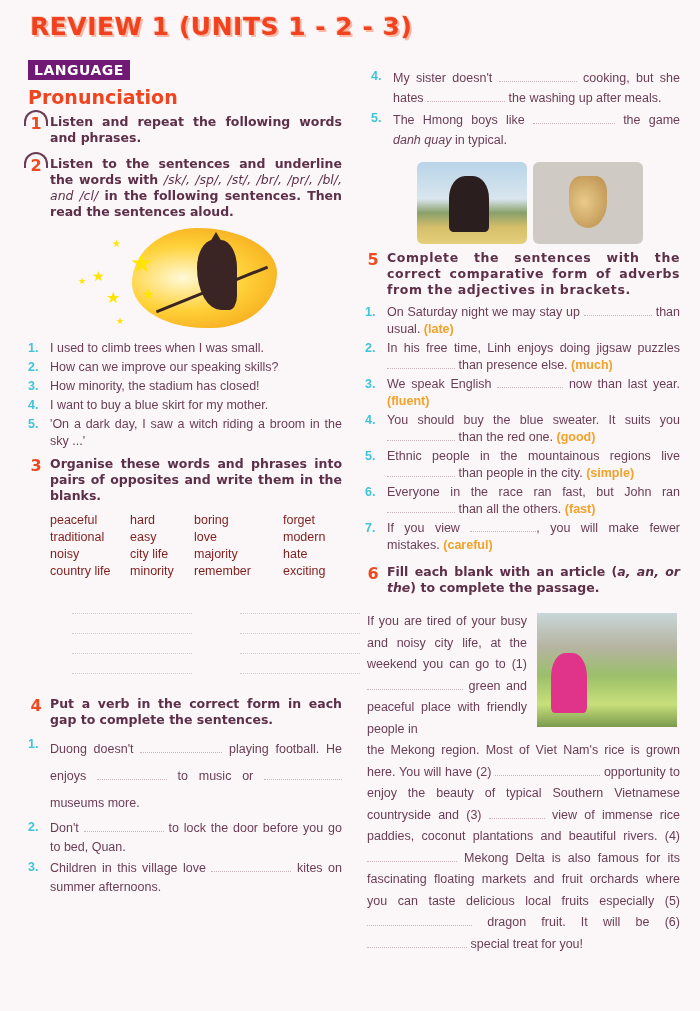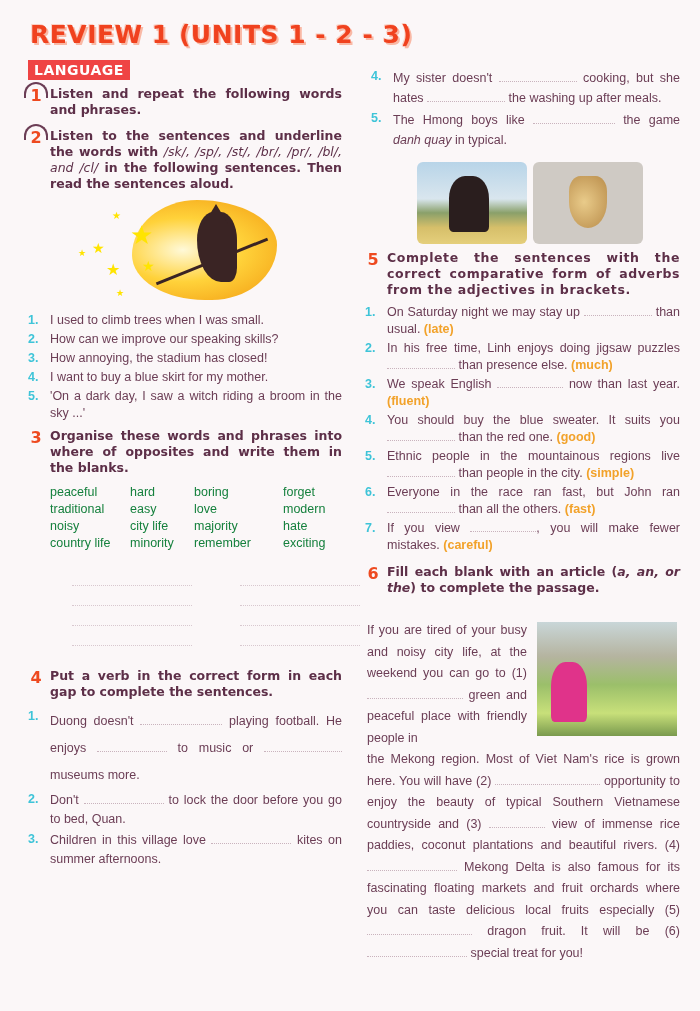--- a/index.html
+++ b/index.html
@@ -5,31 +5,31 @@
   * { box-sizing: border-box; margin: 0; padding: 0; }
   html, body { width: 700px; height: 1011px; overflow: hidden; }
   body {
     background: #fbf7f8;
     font-family: "Liberation Sans", sans-serif;
     color: #6b3d55;
     position: relative;
     font-size: 13px;
   }
   .page-title {
-    position: absolute; left: 30px; top: 20px;
+    position: absolute; left: 30px; top: 12px;
     font-family: "DejaVu Sans", sans-serif;
     font-weight: 900; font-size: 25px; color: #f0421f;
     letter-spacing: 0.5px;
     text-shadow: 2px 2px 0 #f9b9a6, -1px -1px 0 #fbd0c4;
   }
   .col-left { position: absolute; left: 22px; top: 60px; width: 320px; }
   .col-right { position: absolute; left: 365px; top: 68px; width: 315px; }
 
   .lang-badge {
-    display: inline-block; background: #ef4444; color: #fff;
+    display: inline-block; background: #701a75; color: #fff;
     font-family: "DejaVu Sans", sans-serif; font-weight: 900;
     font-size: 14px; padding: 2px 6px; margin-left: 6px; letter-spacing: 0.5px;
   }
   .section-h {
     color: #f0441f; font-weight: bold; font-size: 19px;
     font-family: "DejaVu Sans", sans-serif; margin: 6px 0 6px 6px;
   }
   .ex-head { display: flex; align-items: flex-start; margin-top: 6px; }
   .ex-num {
     width: 28px; flex: 0 0 28px; color: #ee4a20; font-weight: 900;
@@ -40,21 +40,21 @@
     border: 2px solid #6b3d55; border-bottom: none; border-radius: 12px 12px 0 0;
   }
   .ex-text {
     font-weight: bold; color: #5d2f48; font-size: 12.5px; line-height: 16px;
     font-family: "DejaVu Sans", sans-serif; text-align: justify;
   }
   .ex-text i { font-weight: normal; font-style: italic; }
   .wordgrid { display: grid; grid-template-columns: 153px 150px; margin-left: 28px; margin-top: 2px; row-gap: 0; }
   .wordgrid span { color: #e8633e; font-size: 13px; line-height: 18px; }
   .vocab-grid { display: grid; grid-template-columns: 80px 64px 89px 80px; margin-left: 28px; margin-top: 8px; }
-  .vocab-grid span { color: #15803d; font-size: 12.5px; line-height: 17px; }
+  .vocab-grid span { color: #7f1d1d; font-size: 12.5px; line-height: 17px; }
 
   .witch {
     position: relative; width: 180px; height: 100px; margin: 8px 0 0 70px;
   }
   .witch .blob {
     position: absolute; left: 40px; top: 0; width: 145px; height: 100px;
     background: radial-gradient(ellipse at 35% 50%, #fff9d8 0%, #ffd23a 45%, #f29a10 100%);
     border-radius: 45% 55% 45% 50% / 55% 45% 55% 45%;
   }
   .witch .figure {
@@ -116,20 +116,21 @@
     background: #e0338a; border-radius: 40% 40% 10% 10%;
   }
 </style>
 </head>
 <body>
 
 <div class="page-title">REVIEW 1 (UNITS 1 - 2 - 3)</div>
 
 <div class="col-left">
   <span class="lang-badge">LANGUAGE</span>
+  <div class="section-h">Pronunciation</div>
 
   <div class="ex-head">
     <span class="ex-num audio">1</span>
     <span class="ex-text">Listen and repeat the following words and phrases.</span>
   </div>
 
   <div class="ex-head" style="margin-top:10px">
     <span class="ex-num audio">2</span>
     <span class="ex-text"><span>Listen to the sentences and underline the words with </span><i>/sk/, /sp/, /st/, /br/, /pr/, /bl/, and /cl/</i><span> in the following sentences. Then read the sentences aloud.</span></span>
   </div>
@@ -152,36 +153,36 @@
     <li>
         <span class="n">1.</span>
         <span class="t">I used to climb trees when I was small.</span>
       </li>
     <li>
         <span class="n">2.</span>
         <span class="t">How can we improve our speaking skills?</span>
       </li>
     <li>
         <span class="n">3.</span>
-        <span class="t">How annoying, the stadium has closed!</span>
+        <span class="t">How minority, the stadium has closed!</span>
       </li>
     <li>
         <span class="n">4.</span>
         <span class="t">I want to buy a blue skirt for my mother.</span>
       </li>
     <li>
         <span class="n">5.</span>
         <span class="t">'On a dark day, I saw a witch riding a broom in the sky ...'</span>
       </li>
   </ol>
 
 
   <div class="ex-head">
     <span class="ex-num">3</span>
-    <span class="ex-text">Organise these words and phrases into where of opposites and write them in the blanks.</span>
+    <span class="ex-text">Organise these words and phrases into pairs of opposites and write them in the blanks.</span>
   </div>
   <div class="vocab-grid">
     <span>peaceful</span>
     <span>hard</span>
     <span>boring</span>
     <span>forget</span>
     <span>traditional</span>
     <span>easy</span>
     <span>love</span>
     <span>modern</span>
@@ -276,20 +277,20 @@
         <span class="n">7.</span>
         <span class="t"><span>If you view</span> <span class="blank" style="width:66px"></span><span>, you will make fewer mistakes.</span> <span class="hint">(careful)</span></span>
       </li>
   </ol>
 
   <div class="ex-head" style="margin-left:-6px;margin-top:10px">
     <span class="ex-num">6</span>
     <span class="ex-text"><span>Fill each blank with an article (</span><i style="font-weight:bold">a, an, or the</i><span>) to complete the passage.</span></span>
   </div>
 
-  <div class="passage" style="margin-top:24px">
+  <div class="passage" style="margin-top:15px">
     <div class="passage-top">
       <div class="txt"><span>If you are tired of your busy and noisy city life, at the weekend you can go to (1)</span><span class="blank" style="width:96px"></span> <span>green and peaceful place with friendly people in</span></div>
       <div class="market"></div>
     </div>
     <div><span>the Mekong region. Most of Viet Nam's rice is grown here. You will have (2)</span> <span class="blank" style="width:105px"></span> <span>opportunity to enjoy the beauty of typical Southern Vietnamese countryside and (3)</span> <span class="blank" style="width:56px"></span> <span>view of immense rice paddies, coconut plantations and beautiful rivers. (4)</span> <span class="blank" style="width:90px"></span> <span>Mekong Delta is also famous for its fascinating floating markets and fruit orchards where you can taste delicious local fruits especially (5)</span> <span class="blank" style="width:105px"></span> <span>dragon fruit. It will be (6)</span> <span class="blank" style="width:100px"></span> <span>special treat for you!</span></div>
   </div>
 </div>
 
 </body></html>

